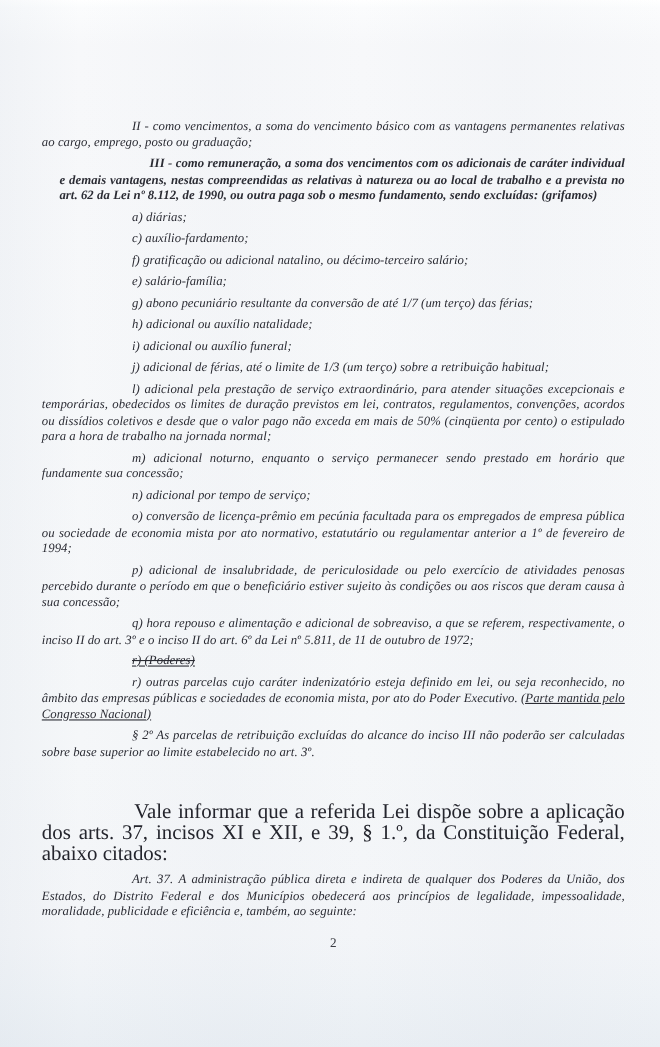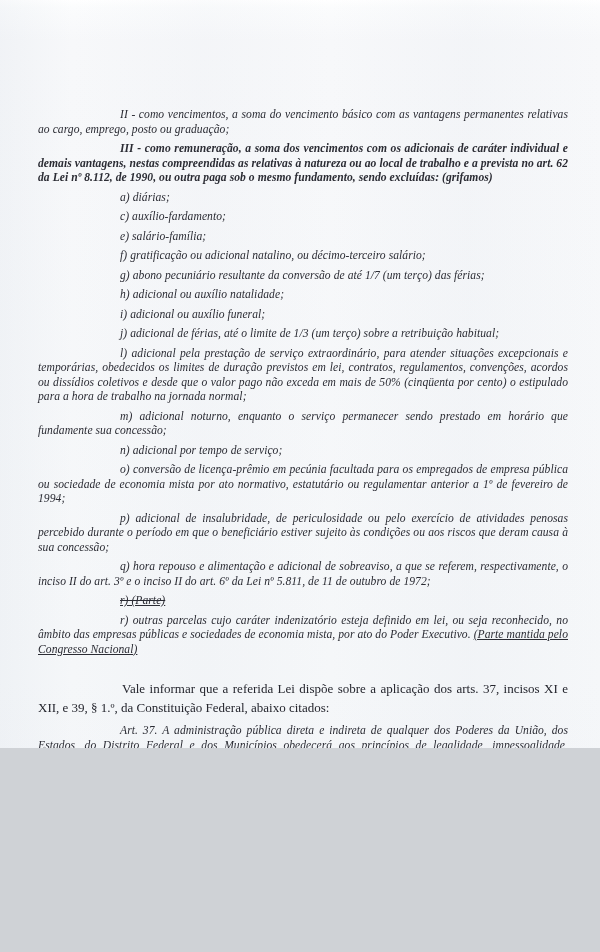--- a/index.html
+++ b/index.html
@@ -2,21 +2,21 @@
 <html><head>
 <meta charset="utf-8">
 <style>
   * { margin:0; padding:0; box-sizing:border-box; }
   html, body { width:600px; }
   body { font-family:"Liberation Serif", serif; background:#cfd2d6; }
 
   .page {
     position:relative;
     width:600px;
-    height:748px;
+    height:952px;
     overflow:hidden;
     color:#2b2c34;
     background:linear-gradient(180deg,
       #ffffff 0px, #fbfcfd 7px,
       #f7f8fa 40px, #f5f7f9 680px,
       #f3f5f8 850px, #eef2f6 905px, #e9eef3 952px);
     padding:108px 32px 0 38px;
   }
 
   
@@ -33,35 +33,35 @@
   .q {
     position:relative;
     font-style:italic;
     font-size:11.6px;
     line-height:14.5px;
     text-align:justify;
     text-indent:82px;
     margin-bottom:5px;
     letter-spacing:.05px;
   }
-  .q.bold { font-weight:bold; }
+  .q.bold { font-weight:bold;margin-left:16px; }
   .q.sp-before { margin-top:2px; }
 
   .vetado span { text-decoration:underline line-through; }
   .u { text-decoration:underline; }
 
   .intro {
     position:relative;
     font-style:normal;
-    font-size:13px;
+    font-size:19px;
     line-height:19px;
     text-align:justify;
     text-indent:84px;
     color:#24252d;
-    margin-top:22px;
+    margin-top:38px;
     margin-bottom:7px;
   }
 
   .page-number {
     position:relative;
     text-align:center;
     font-size:12px;
     color:#3a3b42;
     margin-top:13px;
   }
@@ -70,37 +70,38 @@
 <body>
 
 <div class="page">
 
   <p class="q">II - como vencimentos, a soma do vencimento básico com as vantagens permanentes relativas ao cargo, emprego, posto ou graduação;</p>
 
   <p class="q bold sp-before">III - como remuneração, a soma dos vencimentos com os adicionais de caráter individual e demais vantagens, nestas compreendidas as relativas à natureza ou ao local de trabalho e a prevista no art. 62 da Lei nº 8.112, de 1990, ou outra paga sob o mesmo fundamento, sendo excluídas: (grifamos)</p>
 
   <p class="q">a) diárias;</p>
   <p class="q">c) auxílio-fardamento;</p>
+  <p class="q">f) gratificação ou adicional natalino, ou décimo-terceiro salário;</p>
   <p class="q">e) salário-família;</p>
-  <p class="q">f) gratificação ou adicional natalino, ou décimo-terceiro salário;</p>
   <p class="q">g) abono pecuniário resultante da conversão de até 1/7 (um terço) das férias;</p>
   <p class="q">h) adicional ou auxílio natalidade;</p>
   <p class="q">i) adicional ou auxílio funeral;</p>
   <p class="q">j) adicional de férias, até o limite de 1/3 (um terço) sobre a retribuição habitual;</p>
   <p class="q">l) adicional pela prestação de serviço extraordinário, para atender situações excepcionais e temporárias, obedecidos os limites de duração previstos em lei, contratos, regulamentos, convenções, acordos ou dissídios coletivos e desde que o valor pago não exceda em mais de 50% (cinqüenta por cento) o estipulado para a hora de trabalho na jornada normal;</p>
   <p class="q">m) adicional noturno, enquanto o serviço permanecer sendo prestado em horário que fundamente sua concessão;</p>
   <p class="q">n) adicional por tempo de serviço;</p>
   <p class="q">o) conversão de licença-prêmio em pecúnia facultada para os empregados de empresa pública ou sociedade de economia mista por ato normativo, estatutário ou regulamentar anterior a 1º de fevereiro de 1994;</p>
   <p class="q">p) adicional de insalubridade, de periculosidade ou pelo exercício de atividades penosas percebido durante o período em que o beneficiário estiver sujeito às condições ou aos riscos que deram causa à sua concessão;</p>
   <p class="q">q) hora repouso e alimentação e adicional de sobreaviso, a que se referem, respectivamente, o inciso II do art. 3º e o inciso II do art. 6º da Lei nº 5.811, de 11 de outubro de 1972;</p>
 
-  <p class="q vetado"><span>r) (Parte)</span></p>
+  <p class="q vetado"><span>r) (Poderes)</span></p>
 
   <p class="q"><span>r) outras parcelas cujo caráter indenizatório esteja definido em lei, ou seja reconhecido, no âmbito das empresas públicas e sociedades de economia mista, por ato do Poder Executivo. </span><span class="u">(Parte mantida pelo Congresso Nacional)</span></p>
 
+  <p class="q">§ 2º As parcelas de retribuição excluídas do alcance do inciso III não poderão ser calculadas sobre base superior ao limite estabelecido no art. 3º.</p>
 
   <p class="intro">Vale informar que a referida Lei dispõe sobre a aplicação dos arts. 37, incisos XI e XII, e 39, § 1.º, da Constituição Federal, abaixo citados:</p>
 
   <p class="q">Art. 37. A administração pública direta e indireta de qualquer dos Poderes da União, dos Estados, do Distrito Federal e dos Municípios obedecerá aos princípios de legalidade, impessoalidade, moralidade, publicidade e eficiência e, também, ao seguinte:</p>
 
   <div class="page-number">2</div>
 
 </div>
 
 </body></html>

